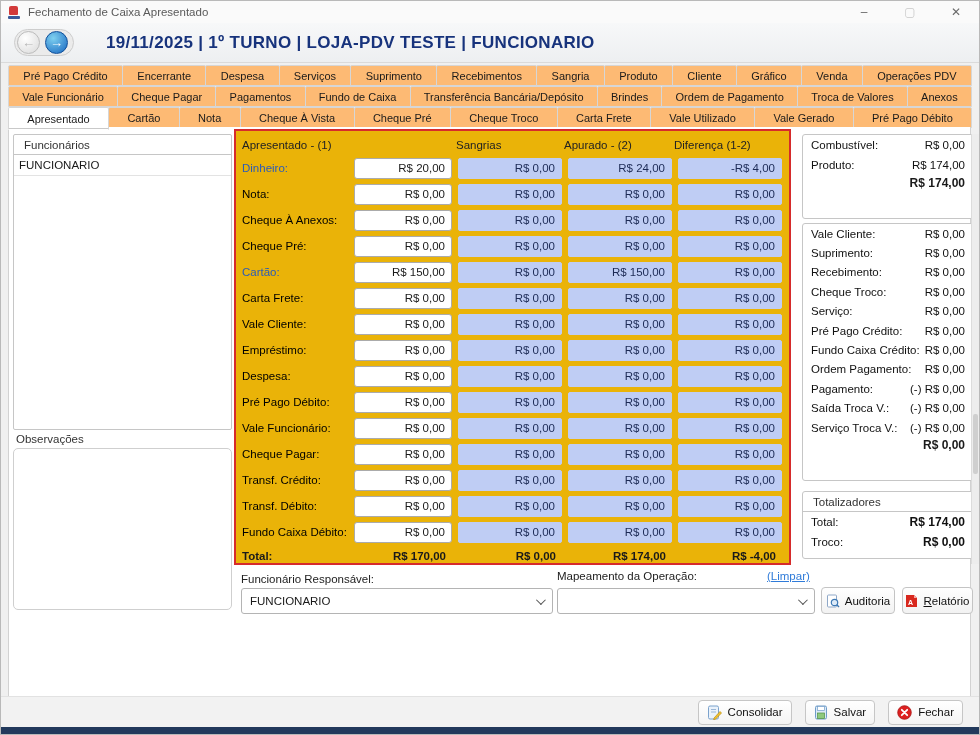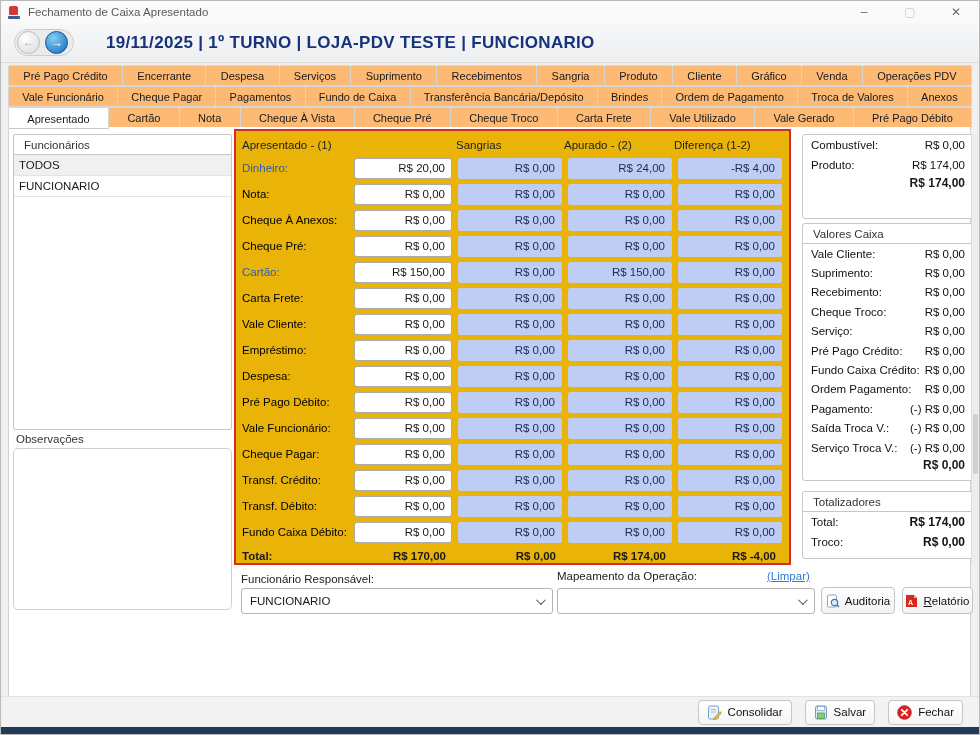--- a/index.html
+++ b/index.html
@@ -186,21 +186,20 @@
     <div class="tab">Vale Utilizado</div>
     <div class="tab">Vale Gerado</div>
     <div class="tab">Pré Pago Débito</div>
   </div>
 
 <div class="content">
 
   <div class="func-box">
     <div class="box-header">Funcionários</div>
     <div id="emp-list">
-        <div class="emp-item selected">TODOS</div>
         <div class="emp-item">FUNCIONARIO</div>
       </div>
   </div>
   <div class="obs-label">Observações</div>
   <div class="obs-area"></div>
 
   <div class="grid">
     <div class="grid-header">
       <div class="gh0">Apresentado - (1)</div>
       <div class="gh1">Sangrias</div>
@@ -330,21 +329,20 @@
           <div class="pv">R$ 0,00</div>
         </div>
         <div class="panel-row">
           <div class="pl">Produto:</div>
           <div class="pv">R$ 174,00</div>
         </div>
       </div>
     <div class="panel-total-row">R$ 174,00</div>
   </div>
   <div class="panel panel-valores">
-    <div class="box-header">Valores Caixa</div>
     <div id="cash-rows">
         <div class="panel-row">
           <div class="pl">Vale Cliente:</div>
           <div class="pv">R$ 0,00</div>
         </div>
         <div class="panel-row">
           <div class="pl">Suprimento:</div>
           <div class="pv">R$ 0,00</div>
         </div>
         <div class="panel-row">

